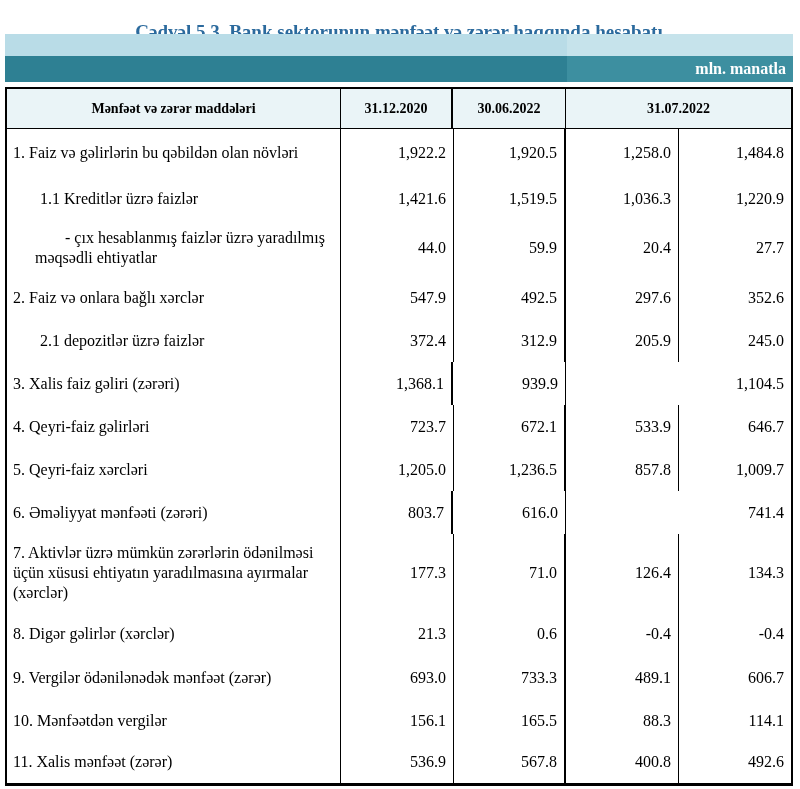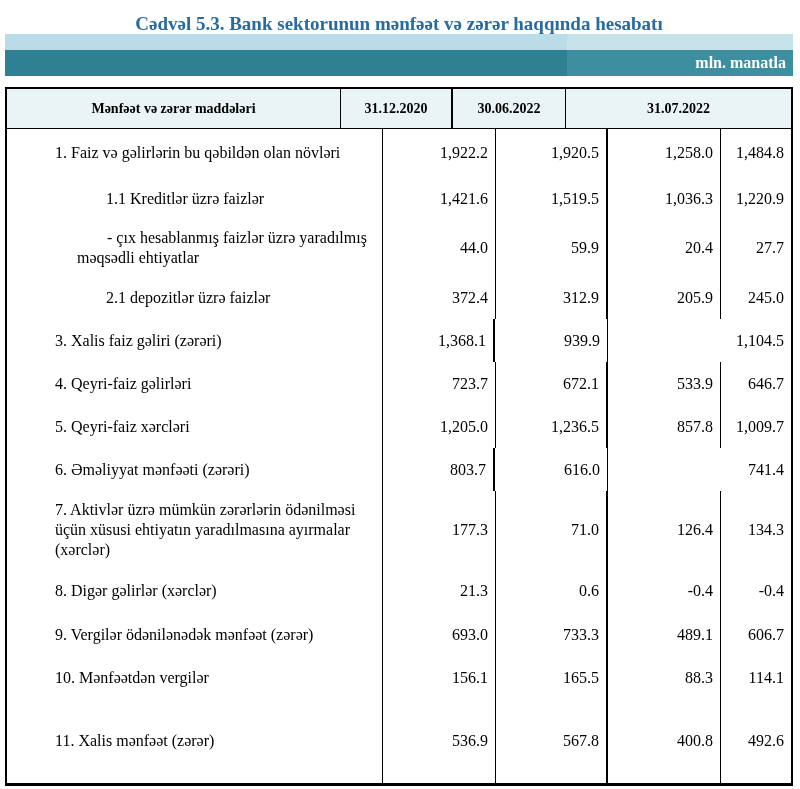--- a/index.html
+++ b/index.html
@@ -7,29 +7,29 @@
   body {
     width: 800px; height: 789px;
     font-family: "Liberation Serif", "DejaVu Serif", serif;
     color: #000;
     position: relative;
     overflow: hidden;
   }
   .page { position: relative; width: 800px; height: 789px; }
 
   .title {
-    position: absolute; top: 13px; left: 5px; width: 788px;
+    position: absolute; top: 21px; left: 5px; width: 788px;
     text-align: center;
     font-size: 19px; font-weight: bold;
     color: #2B6A9D;
   }
 
   .band { position: absolute; left: 5px; width: 788px; }
   .band-light { top: 34px; height: 27px; background: #B9DCE7; }
-  .band-teal  { top: 50px; height: 26px; background: #2E8093; }
+  .band-teal  { top: 56px; height: 26px; background: #2E8093; }
   .hl {
     position: absolute; top: 0; bottom: 0; left: 562px; right: 0;
     background: #C6E3EB;
   }
   .hl-teal { background: #3D8FA0; }
   .unit {
     position: absolute; right: 7px; top: 0; height: 26px;
     line-height: 26px;
     color: #ffffff; font-weight: bold; font-size: 16px;
     z-index: 2;
@@ -64,24 +64,23 @@
   .h56 { height: 56px; }
   .h78 { height: 78px; }
   .h46 { height: 46px; }
   .h40 { height: 40px; }
   .h38 { height: 38px; flex: 1; }
 
   .lbl {
     display: flex; align-items: center;
     font-size: 16px; line-height: 1.25;
     padding: 2px 6px 2px 6px;
-    margin-left: 42px;
   }
   .lbl .lt { width: 100%; }
-  .indent .lbl { padding-left: 57px; }
+  .indent .lbl { padding-left: 33px; }
   .hang .lbl { padding-left: 28px; }
   .hang .lbl .lt { text-indent: 30px; }
 
   .v {
     display: flex; align-items: center; justify-content: flex-end;
     font-size: 16px; padding-right: 7px;
   }
 </style>
 </head>
 <body>
@@ -131,20 +130,29 @@
     <div class="row r hang h56">
       <div class="cell c0 lbl">
           <div class="lt">- çıx hesablanmış faizlər üzrə yaradılmış məqsədli ehtiyatlar</div>
         </div>
       <div class="cell c1 v">44.0</div>
       <div class="cell c2 v">59.9</div>
       <div class="cell c3 v">20.4</div>
       <div class="cell c4 v">27.7</div>
     </div>
 
+    <div class="row r">
+      <div class="cell c0 lbl">
+          <div class="lt">2. Faiz və onlara bağlı xərclər</div>
+        </div>
+      <div class="cell c1 v">547.9</div>
+      <div class="cell c2 v">492.5</div>
+      <div class="cell c3 v">297.6</div>
+      <div class="cell c4 v">352.6</div>
+    </div>
 
     <div class="row r indent">
       <div class="cell c0 lbl">
           <div class="lt">2.1 depozitlər üzrə faizlər</div>
         </div>
       <div class="cell c1 v">372.4</div>
       <div class="cell c2 v">312.9</div>
       <div class="cell c3 v">205.9</div>
       <div class="cell c4 v">245.0</div>
     </div>

